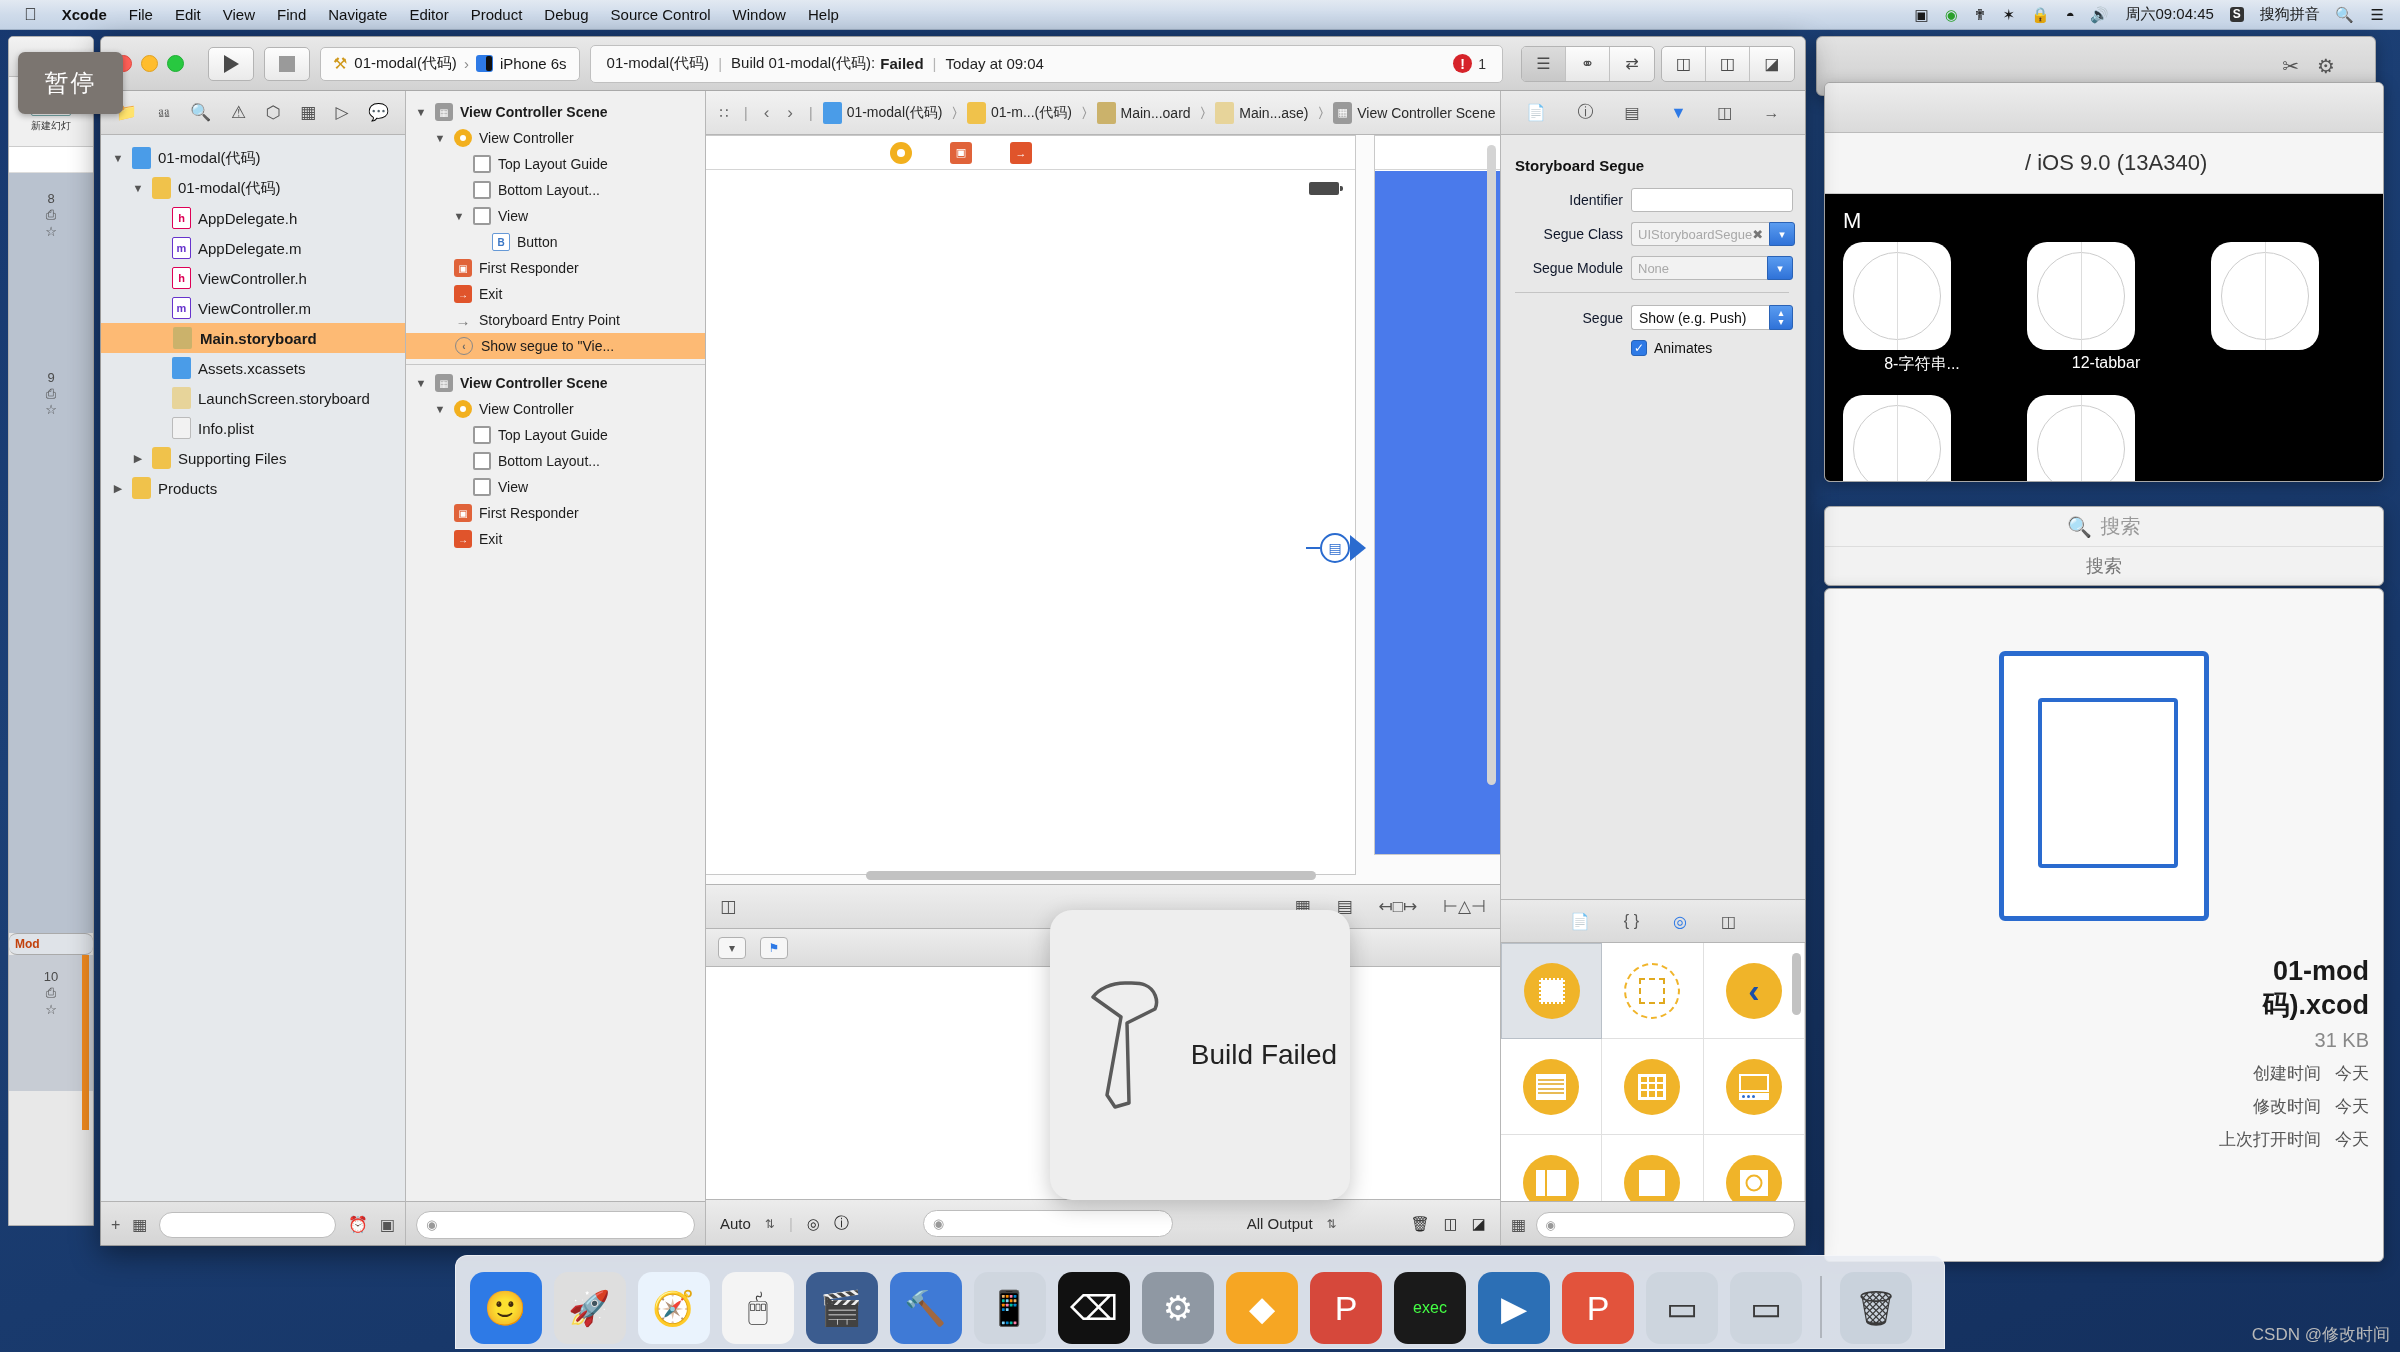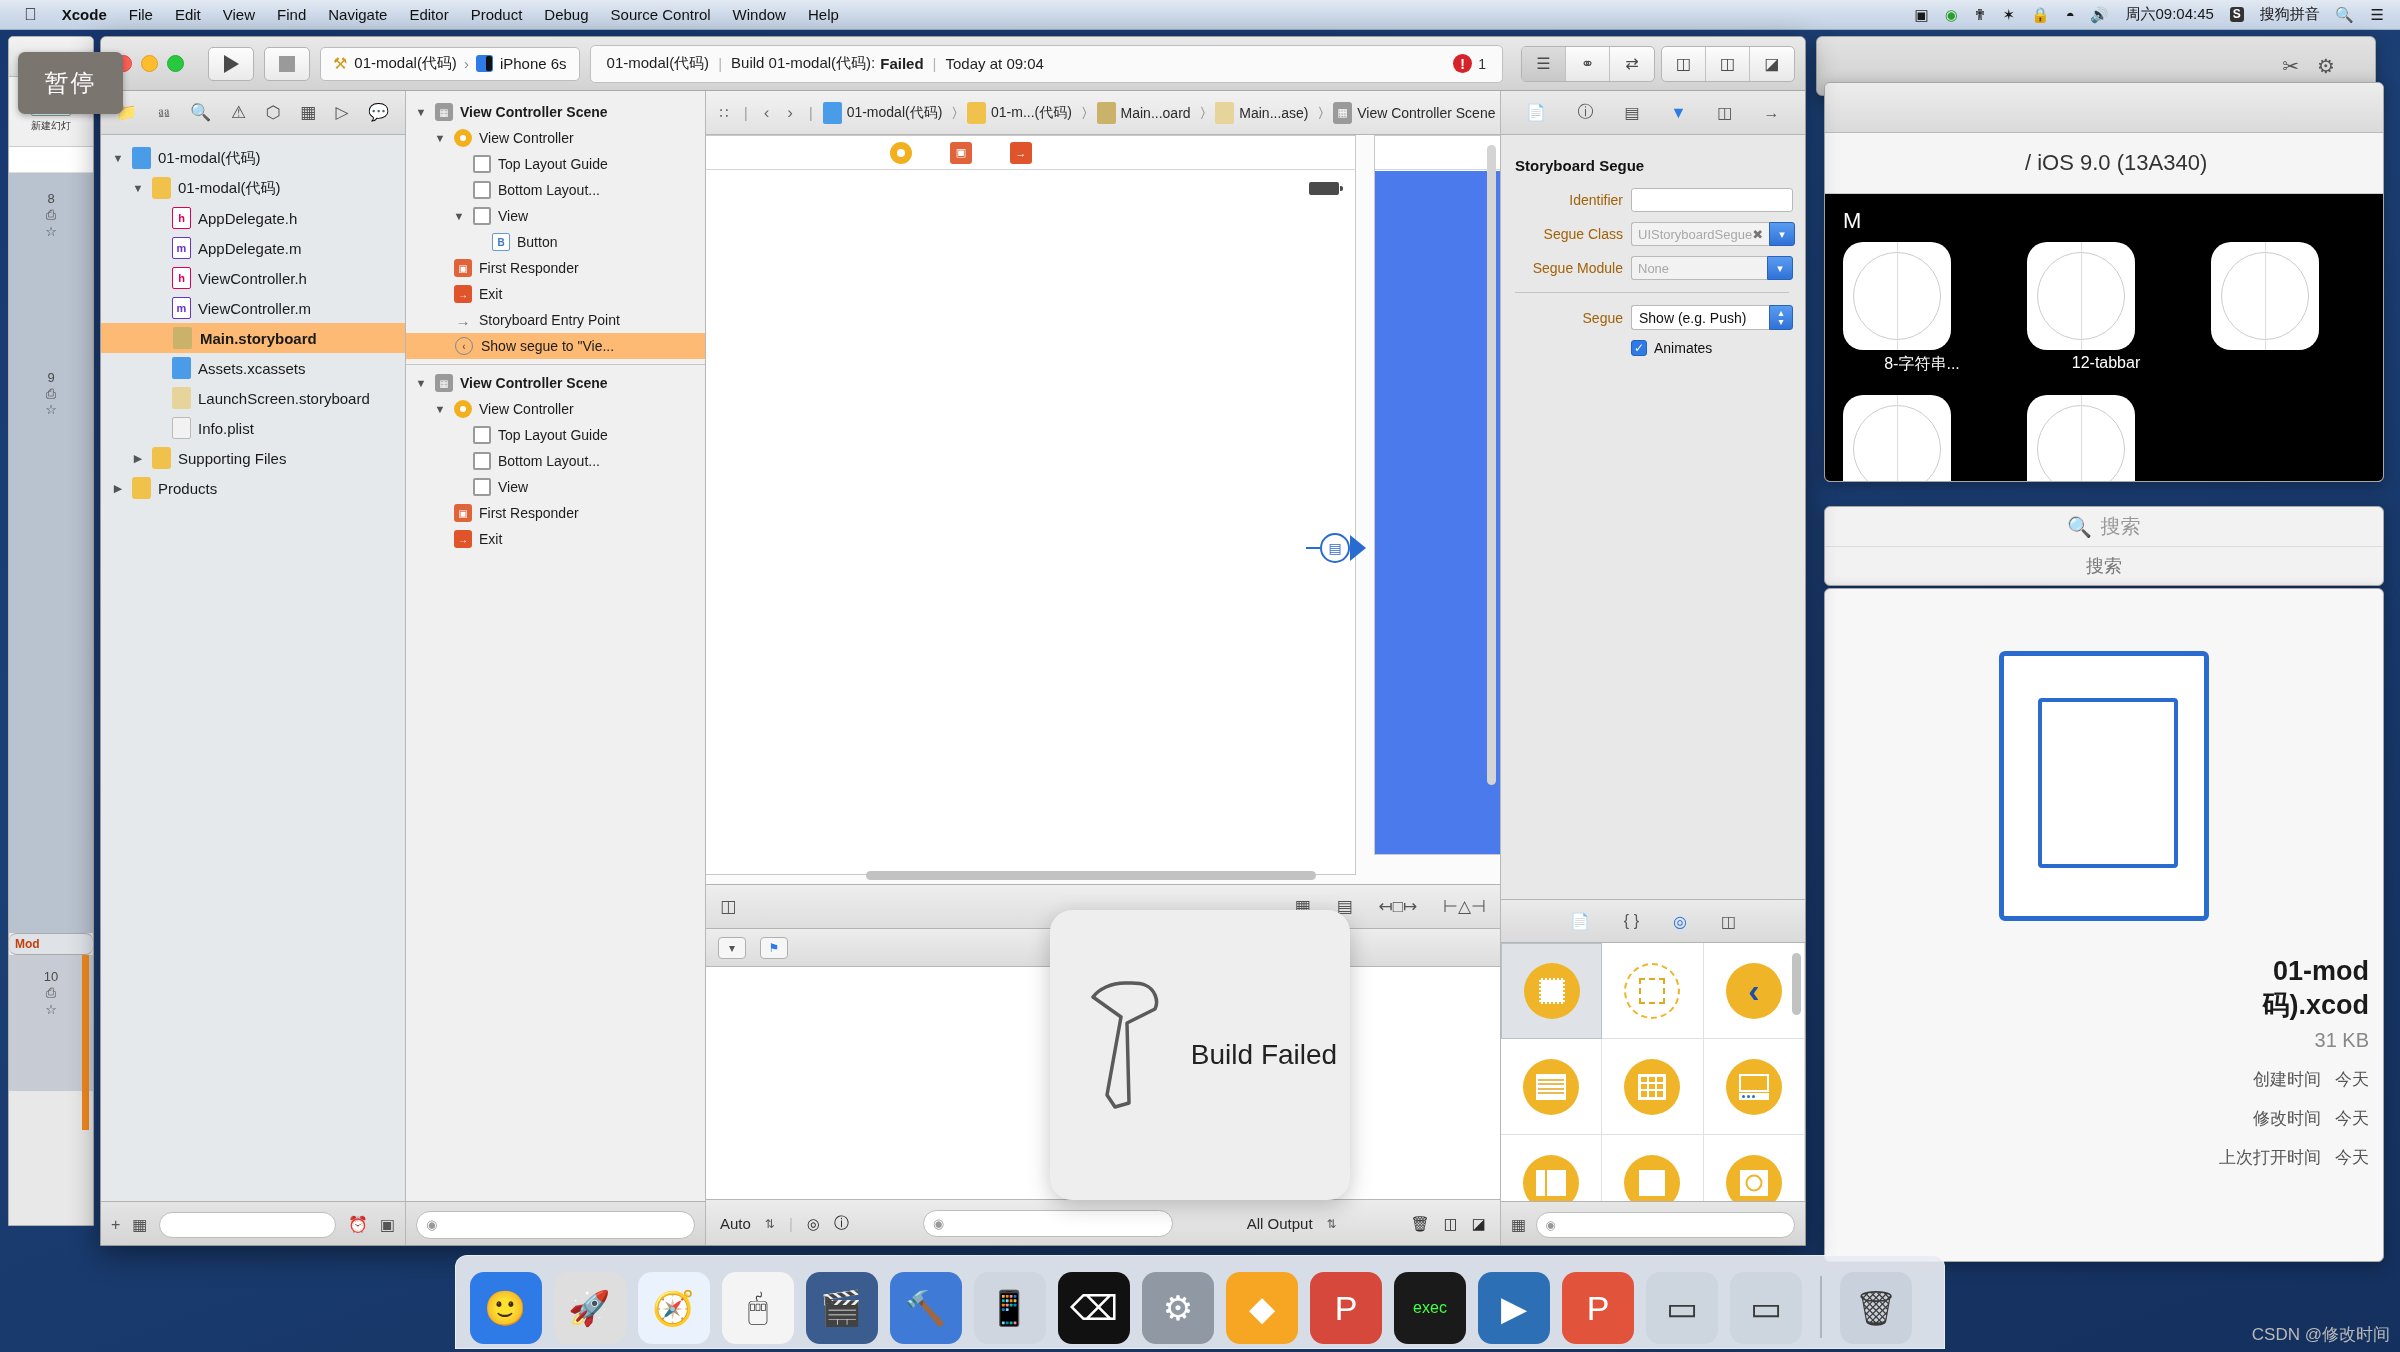--- a/index.html
+++ b/index.html
@@ -180,21 +180,21 @@
   .stepper { font-size:12px; color:#555; }
 
   
   .utility { width:305px; background:#e8e8e8; border-left:1px solid #b7b7b7; display:flex; flex-direction:column; }
   .inspbar { height:44px; background:linear-gradient(180deg,#eaeaea,#dadada); border-bottom:1px solid #b5b5b5;
     display:flex; align-items:center; justify-content:space-around; padding:0 10px; font-size:16px; color:#5a5a5a; }
   .inspbar .on { color:#2e7ae6; }
   .insp { flex:1; padding:10px 12px 0 10px; background:#e8e8e8; font-size:14px; color:#111; overflow:hidden; }
   .insp h3 { font-size:15px; font-weight:bold; margin:12px 0 14px 4px; }
   .frow { display:flex; align-items:center; margin-bottom:10px; gap:8px; }
-  .flabel { width:112px; text-align:right; font-size:14px; color:#a16207; flex:none; }
+  .flabel { width:112px; text-align:right; font-size:14px; color:#0f172a; flex:none; }
   .ffield { flex:1; height:24px; background:#fff; border:1px solid #b9b9b9; border-radius:3px;
     font-size:13px; color:#111; display:flex; align-items:center; padding:0 6px; }
   .combo { flex:1; display:flex; }
   .combo .txt { flex:1; height:24px; background:#f2f2f2; border:1px solid #b9b9b9; border-right:none;
     border-radius:3px 0 0 3px; font-size:13px; color:#a8a8a8; display:flex; align-items:center; padding:0 6px;
     justify-content:space-between; }
   .combo .arrow { width:26px; height:24px; background:linear-gradient(180deg,#5a9cf0,#2f72d8);
     border:1px solid #2a62b5; border-radius:0 3px 3px 0; color:#fff; display:flex;
     align-items:center; justify-content:center; font-size:11px; }
   .popup { flex:1; display:flex; }
@@ -275,21 +275,21 @@
     font-size:20px; color:#999; border-bottom:1px solid #ddd; }
   .bw3 .srow2 { height:38px; display:flex; align-items:center; justify-content:center; font-size:18px; color:#777; }
   .bw4 { left:18px; top:552px; width:560px; height:674px; background:#f7f7f7; }
   .bw4 .doc { width:210px; height:270px; border:5px solid #2a6bcf; border-radius:6px; margin:62px auto 0;
     position:relative; background:#fff; }
   .bw4 .doc .pen { position:absolute; left:34px; top:42px; width:140px; height:170px;
     border:4px solid #2a6bcf; border-radius:4px; }
   .bw4 .info { text-align:right; padding:34px 14px 0 0; }
   .bw4 .info .n1 { font-size:27px; font-weight:bold; color:#1a1a1a; line-height:1.25; }
   .bw4 .info .sz { font-size:20px; color:#888; margin-top:6px; }
-  .bw4 .info .kv { font-size:17px; color:#777; margin-top:16px; }
+  .bw4 .info .kv { font-size:17px; color:#777; margin-top:10px; }
   .bw4 .info .kv span { color:#555; margin-left:14px; }
 
   
   .dock { position:absolute; left:455px; top:1255px; width:1490px; height:94px;
     background:rgba(232,236,242,.92); border-radius:12px 12px 0 0; border:1px solid rgba(255,255,255,.5);
     display:flex; align-items:flex-end; gap:12px; padding:6px 14px 4px; z-index:80; }
   .dockicon { width:72px; height:72px; border-radius:14px; display:flex; align-items:center;
     justify-content:center; font-size:34px; color:#fff; flex:none; position:relative; }
   .dsep { width:2px; height:62px; background:rgba(0,0,0,.18); margin:0 6px 6px; }
 

